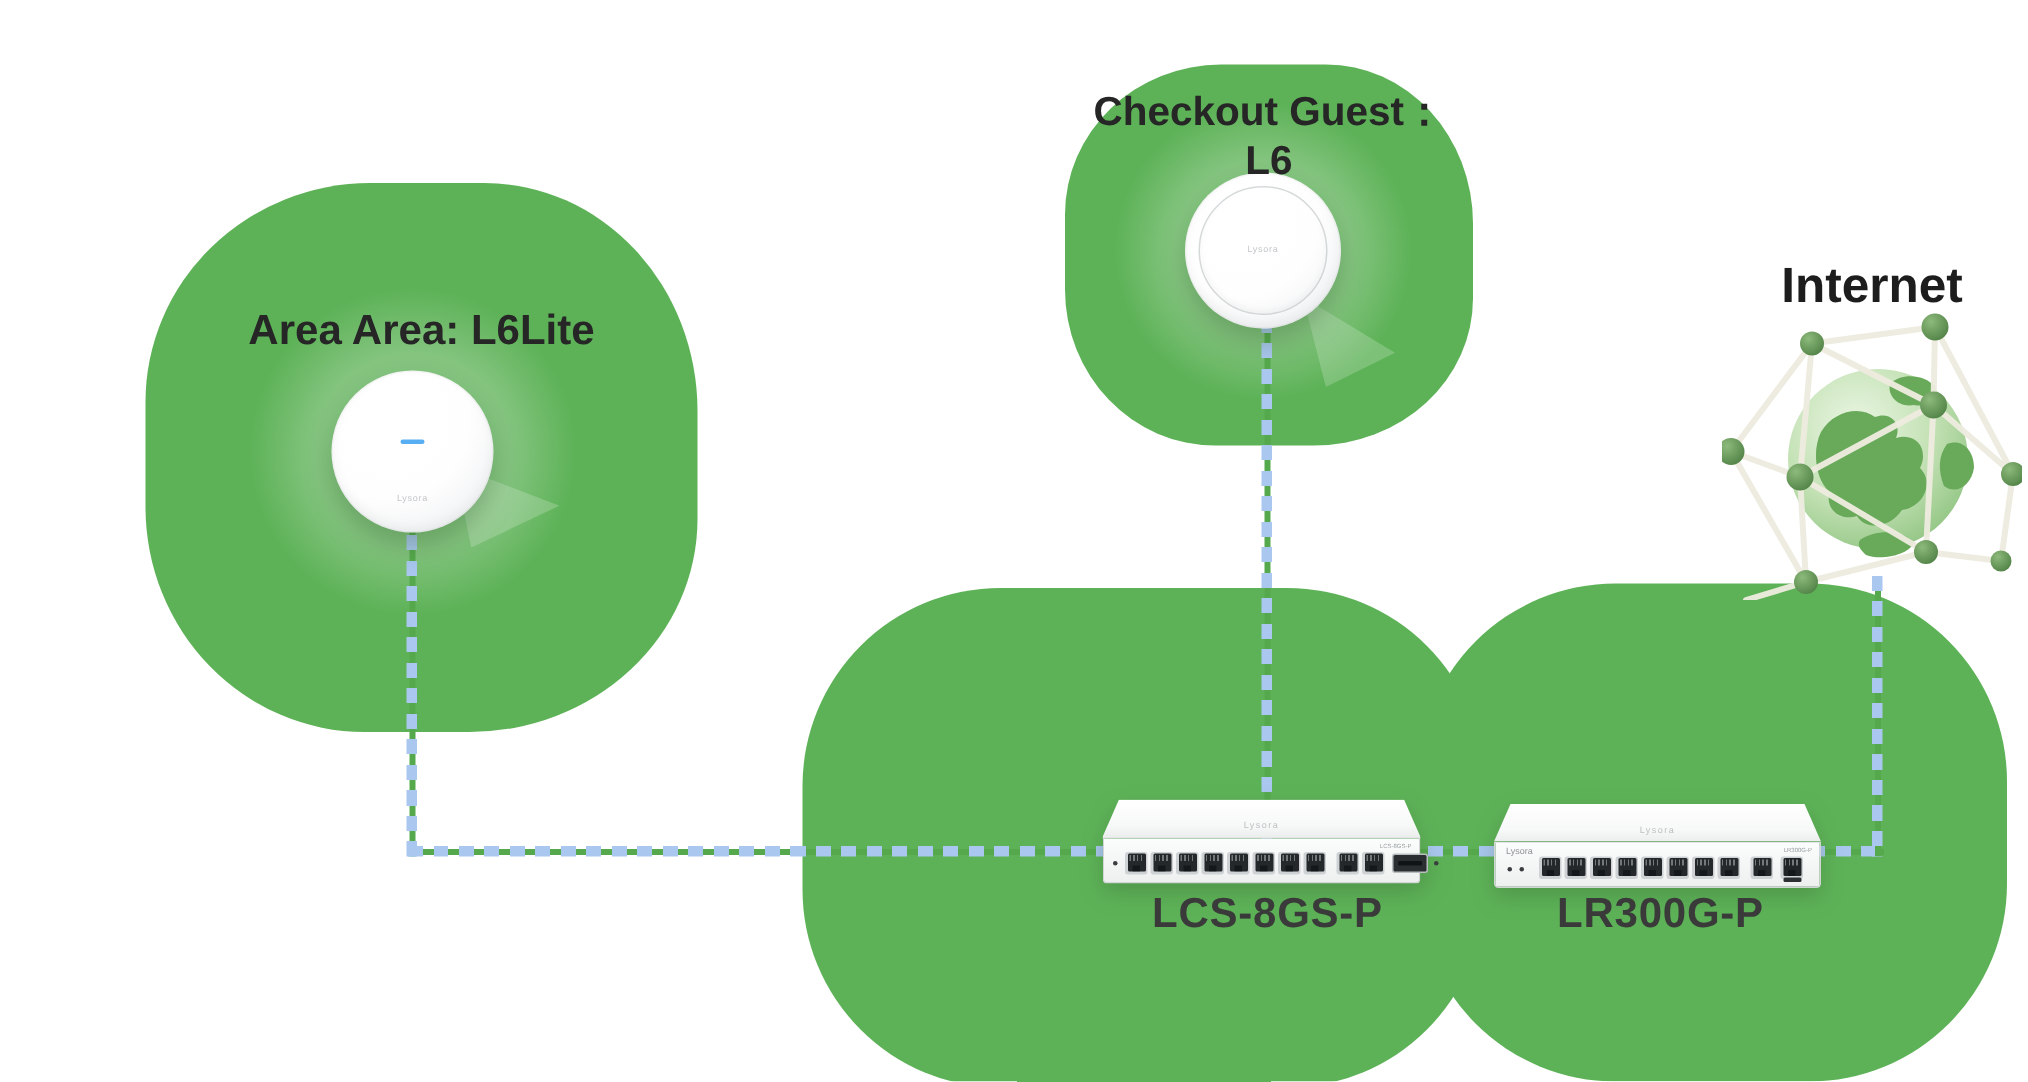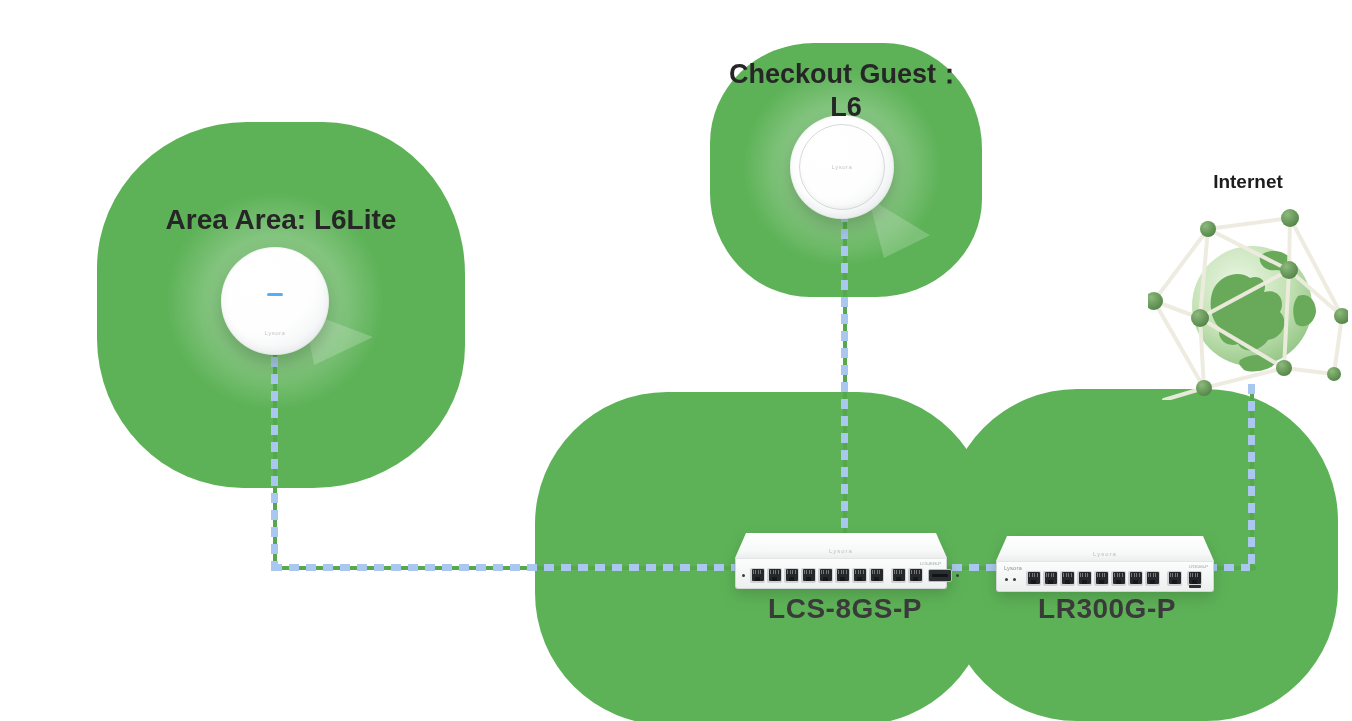--- a/index.html
+++ b/index.html
@@ -84,21 +84,21 @@
   .port-wan .jack{background:#202427;}
   .wan-bar{height:3px;background:#2c3033;border-radius:1px;margin-top:1px;}
   .sfp{width:24px;height:13px;margin-top:4px;background:#2a2e31;border:1.5px solid #b8bdbf;
        border-radius:2px;box-sizing:border-box;flex:0 0 auto;position:relative;}
   .sfp::after{content:"";position:absolute;left:3px;right:3px;top:3.5px;height:3px;background:#111416;border-radius:1px;}
 
   
   .lbl{position:absolute;z-index:5;text-align:center;font-weight:700;color:#262626;}
   .lbl-guest{left:97px;top:204px;width:368px;font-size:28px;}
   .lbl-checkout{left:710px;top:56px;width:272px;font-size:27px;}
-  .lbl-internet{left:1148px;top:171px;width:200px;font-size:19px;color:#1d1d1d;}
+  .lbl-internet{left:1148px;top:171px;width:200px;font-size:33px;color:#1d1d1d;}
   .lbl-model{font-size:28px;color:#3a3a3a;letter-spacing:0.5px;}
   .lbl-switch{left:745px;top:593px;width:200px;}
   .lbl-router{left:1007px;top:593px;width:200px;}
 
   
   .globe{position:absolute;left:1148px;top:204px;width:200px;height:196px;z-index:4;}
 </style>
 </head>
 <body>
 

